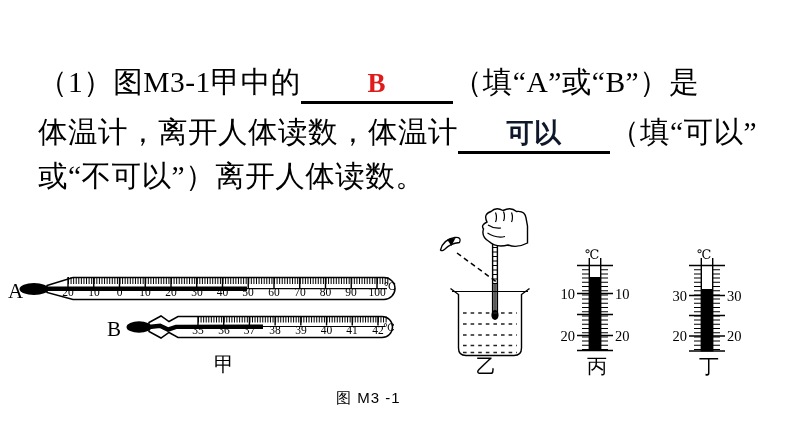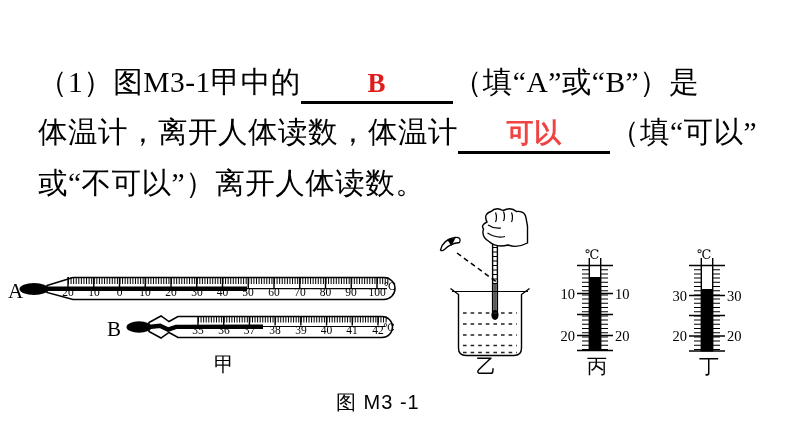--- a/index.html
+++ b/index.html
@@ -7,36 +7,36 @@
     position:relative;width:794px;height:447px;background:#ffffff;overflow:hidden;
     font-family:"Liberation Serif","DejaVu Serif",serif;color:#000;
   }
   .qline{position:absolute;left:38px;font-size:29.5px;line-height:1.15;white-space:nowrap;letter-spacing:0.5px;}
   .blank{
     display:inline-block;min-width:148px;text-align:center;
     border-bottom:3px solid #000;padding:0 2px 1px 2px;vertical-align:baseline;
   }
   .blank .ans{font-size:27px;font-weight:bold;}
   #blank1 .ans{color:#e01b1b;}
-  #blank2 .ans{color:#ef4444;}
+  #blank2 .ans{color:#0f172a;}
   #figure-svg{position:absolute;left:0;top:205px;}
-  #caption{position:absolute;left:336px;top:389px;font-size:20px;letter-spacing:1px;
+  #caption{position:absolute;left:336px;top:389px;font-size:15px;letter-spacing:1px;
     font-family:"Liberation Sans","DejaVu Sans",sans-serif;}
   svg text{font-family:"Liberation Serif","DejaVu Serif",serif;}
 </style>
 </head>
 <body>
 
 <div id="stage">
 
   <div class="qline" style="top:66px"><span>（1）图M3-1甲中的</span><span class="blank" id="blank1"><span class="ans">B</span></span><span>（填“A”或“B”）是</span></div>
 
   <div class="qline" style="top:116px"><span>体温计，离开人体读数，体温计</span><span class="blank" id="blank2"><span class="ans">可以</span></span><span>（填“可以”</span></div>
 
-  <div class="qline" style="top:167px"><span>或“不可以”）离开人体读数。</span></div>
+  <div class="qline" style="top:160px"><span>或“不可以”）离开人体读数。</span></div>
 
   <svg id="figure-svg" width="794" height="185" viewBox="0 205 794 185">
 
     <g>
       <text x="8" y="298" font-size="21">A</text>
       <path d="M 47 285.5 L 73 277.5 L 384 277.5 A 11 11 0 0 1 384 299.5 L 73 299.5 L 47 292.5 Z" fill="#fff" stroke="#000" stroke-width="1.5"></path>
       <line x1="68" y1="280.5" x2="389" y2="280.5" stroke="#000" stroke-width="7" stroke-dasharray="1 1.575"></line>
       <line x1="67.3" y1="282.5" x2="380" y2="282.5" stroke="#000" stroke-width="11" stroke-dasharray="1.4 24.35"></line>
       <ellipse cx="34" cy="289" rx="14.5" ry="6" fill="#000"></ellipse>
       <line x1="45" y1="288.7" x2="247" y2="288.7" stroke="#000" stroke-width="4.6"></line>

